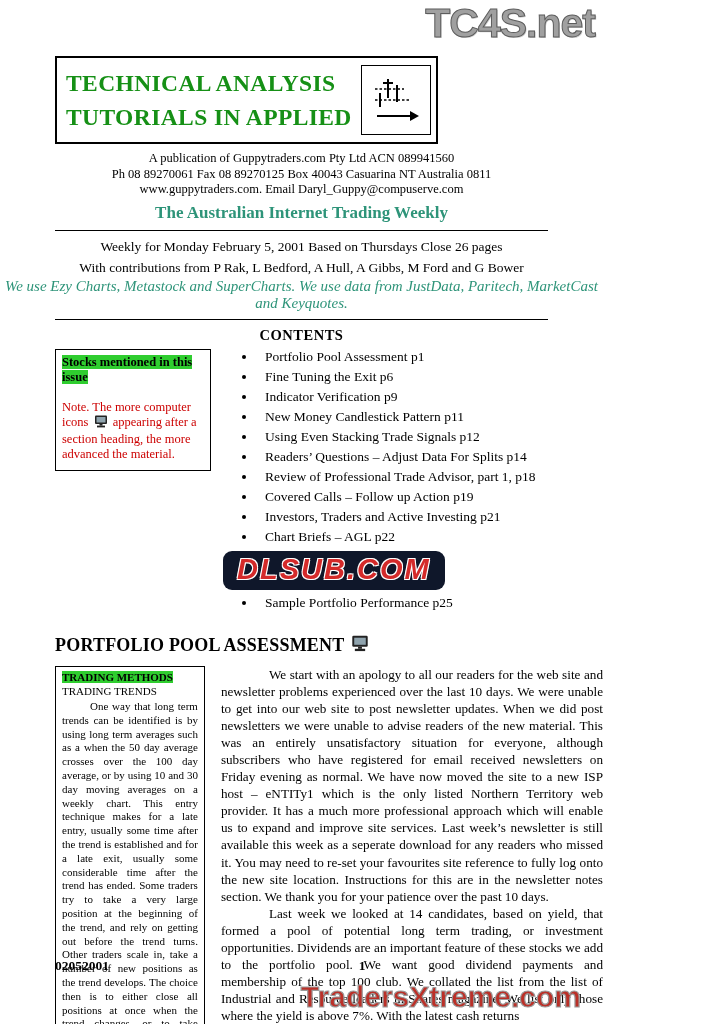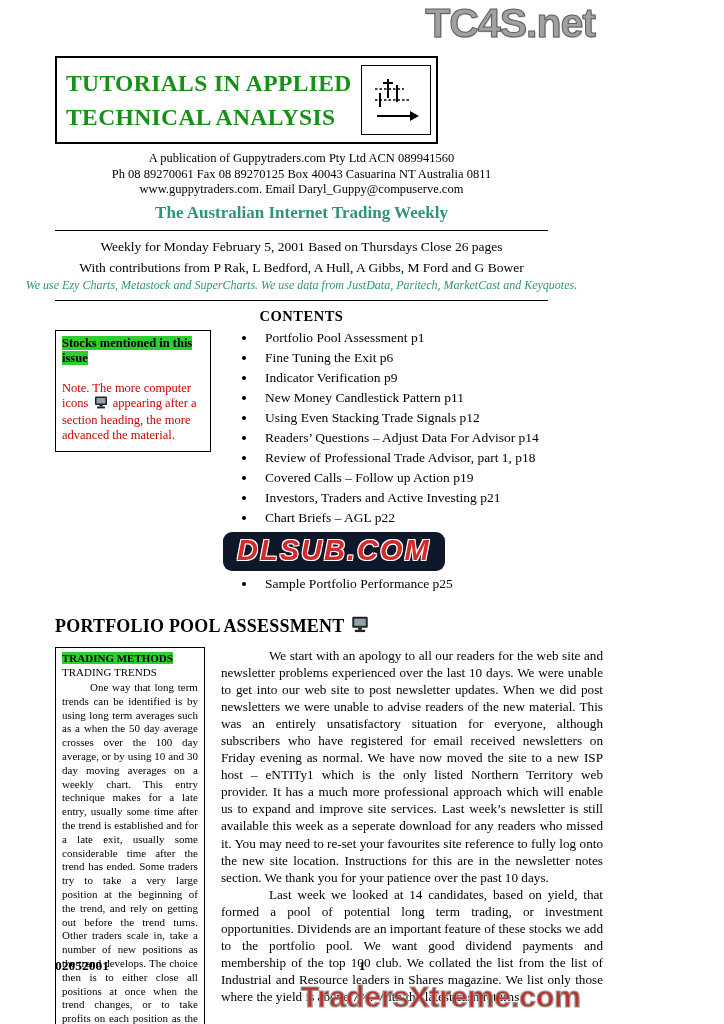--- a/index.html
+++ b/index.html
@@ -22,21 +22,21 @@
           display:flex; align-items:center; justify-content:center; flex:0 0 auto; }
 
   .pub { margin-top:7px; text-align:center; font-size:12.5px; line-height:15.5px; }
   .subtitle { margin-top:5px; text-align:center; color:#2e9479; font-weight:bold; font-size:17px; }
 
   .rule { margin:7px 55px 0 55px; border-top:1px solid #000; height:0; }
 
   .issue { text-align:center; }
   .issue-l1 { margin-top:8px; font-size:13.5px; }
   .issue-l2 { margin-top:5px; font-size:13.5px; }
-  .issue-l3 { margin-top:2px; font-size:12px; font-style:italic; color:#2e9479; }
+  .issue-l3 { margin-top:2px; font-size:15px; font-style:italic; color:#2e9479; }
 
   .contents-heading { margin-top:7px; text-align:center; font-weight:bold; font-size:14.5px; letter-spacing:0.5px; }
 
   .contents-row { display:flex; margin:5px 0 0 55px; }
   .stocks-box { width:156px; border:1px solid #000; padding:5px 6px 8px 6px; font-size:12.5px; line-height:15px; align-self:flex-start; }
   .hl { background:#2fcd2f; font-weight:bold; }
   .tickers { margin-top:15px; }
   .note { margin-top:15px; color:#cc0000; }
   .cicon { display:inline-block; vertical-align:-2px; margin:0 2px; }
 
@@ -64,22 +64,22 @@
 </style>
 </head>
 <body>
 
 <div class="page">
 
   <div class="tc4s">TC4S.net</div>
 
   <div class="header-box">
     <div class="masthead-title">
+      <div>TECHNICAL ANALYSIS</div>
       <div>TUTORIALS IN APPLIED</div>
-      <div>TECHNICAL ANALYSIS</div>
     </div>
     <div class="logo-box">
       <svg width="56" height="56" viewBox="0 0 56 56" fill="none" xmlns="http://www.w3.org/2000/svg">
         <g stroke="#000" stroke-width="2">
           <line x1="20" y1="7" x2="20" y2="26"></line>
           <line x1="15" y1="11" x2="25" y2="11"></line>
           <line x1="29" y1="13" x2="29" y2="30"></line>
           <line x1="12" y1="21" x2="12" y2="35"></line>
         </g>
         <g stroke="#000" stroke-width="1.5" stroke-dasharray="2.5 2">
@@ -125,21 +125,21 @@
       </div>
     </div>
 
     <div class="toc">
       <ul>
         <li>Portfolio Pool Assessment p1</li>
         <li>Fine Tuning the Exit  p6</li>
         <li>Indicator Verification p9</li>
         <li>New Money Candlestick Pattern p11</li>
         <li>Using Even Stacking Trade Signals p12</li>
-        <li>Readers’ Questions – Adjust Data For Advisor p14</li>
+        <li>Readers’ Questions – Adjust Data For Splits p14</li>
         <li>Review of Professional Trade Advisor, part 1, p18</li>
         <li>Covered Calls – Follow up Action p19</li>
         <li>Investors, Traders and Active Investing p21</li>
         <li>Chart Briefs – AGL p22</li>
       </ul>
       <div class="dlsub-wrap">
         <div class="dlsub">DLSUB.COM</div>
       </div>
       <ul>
         <li>Sample Portfolio Performance p25</li>

